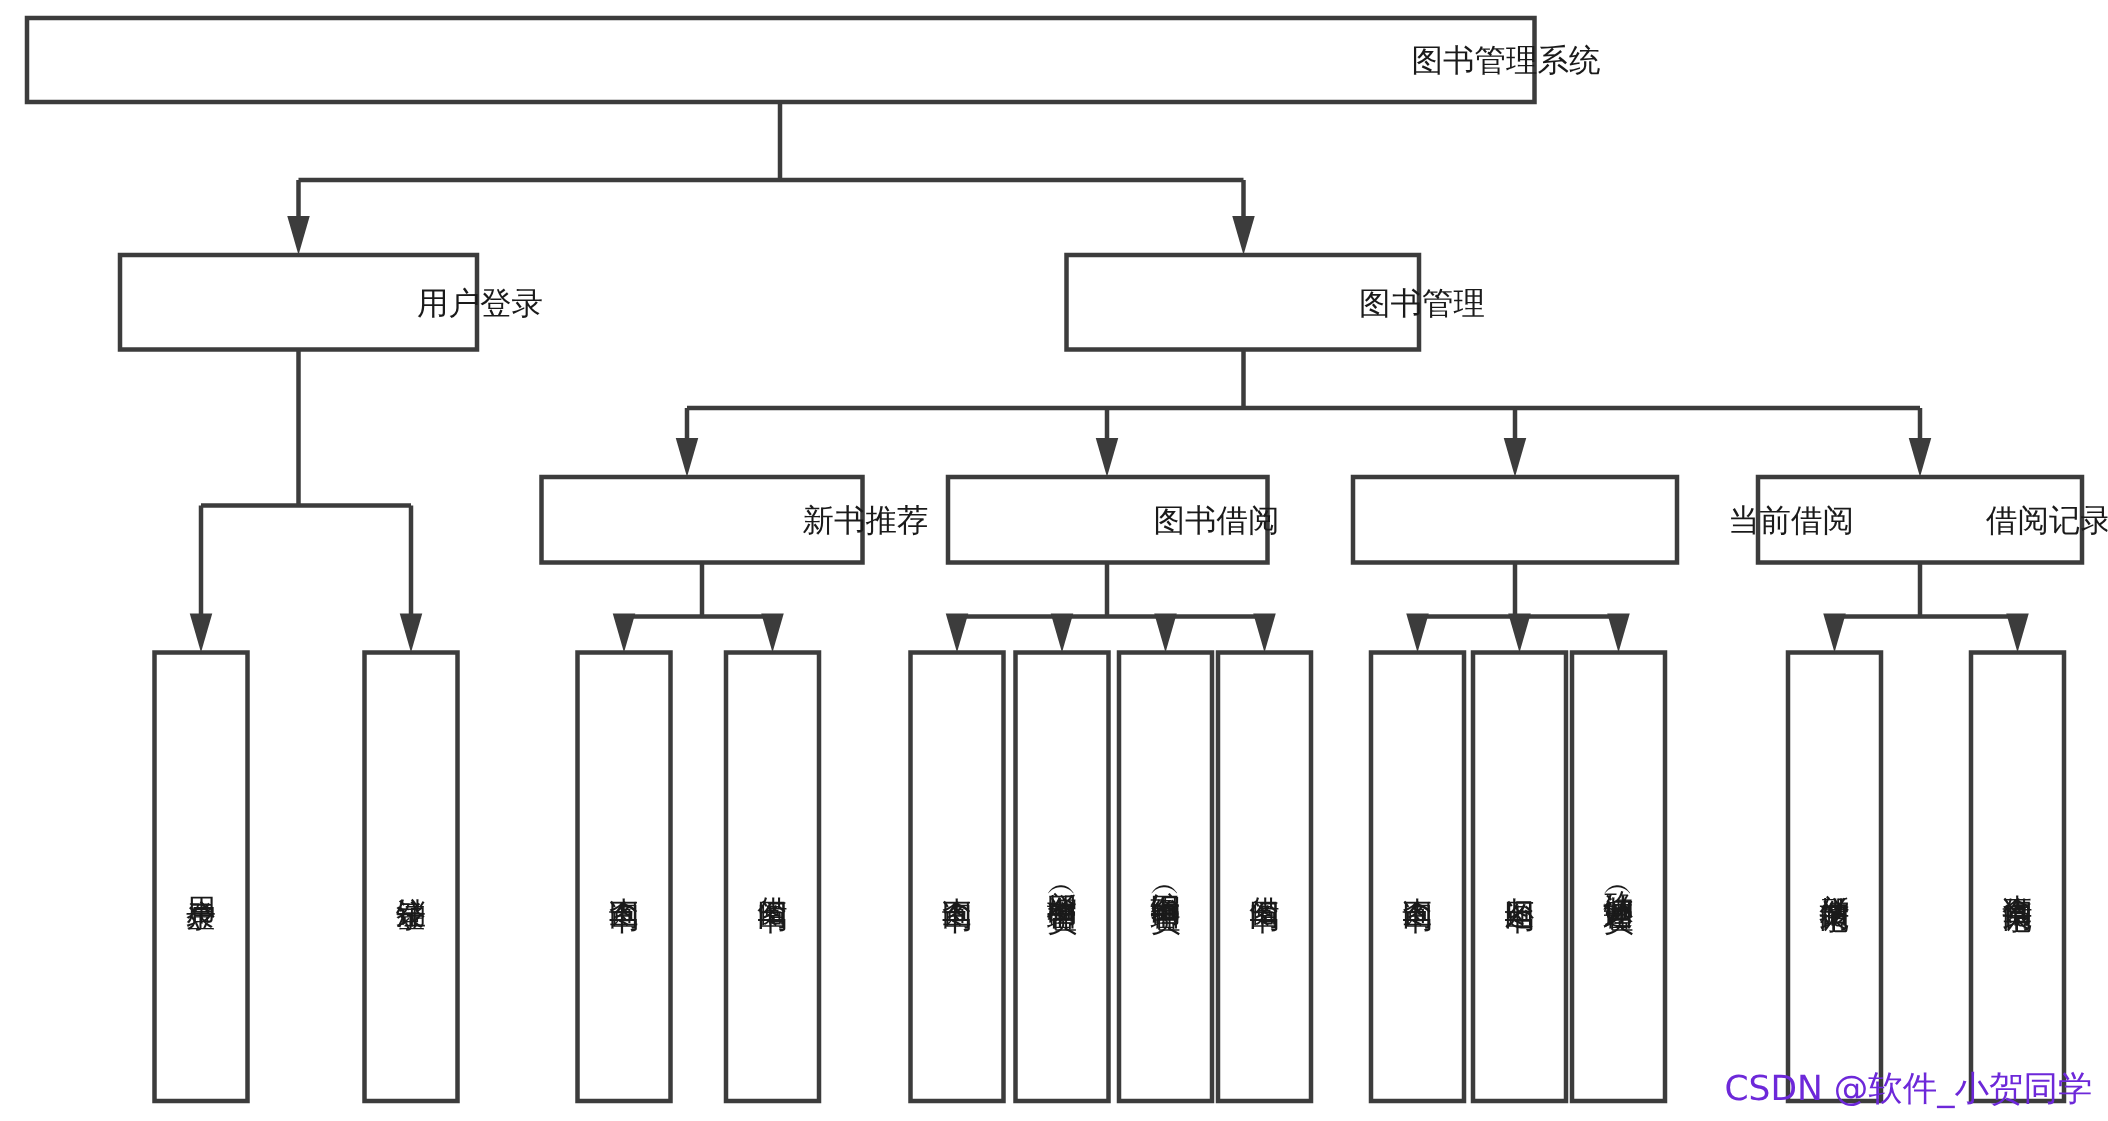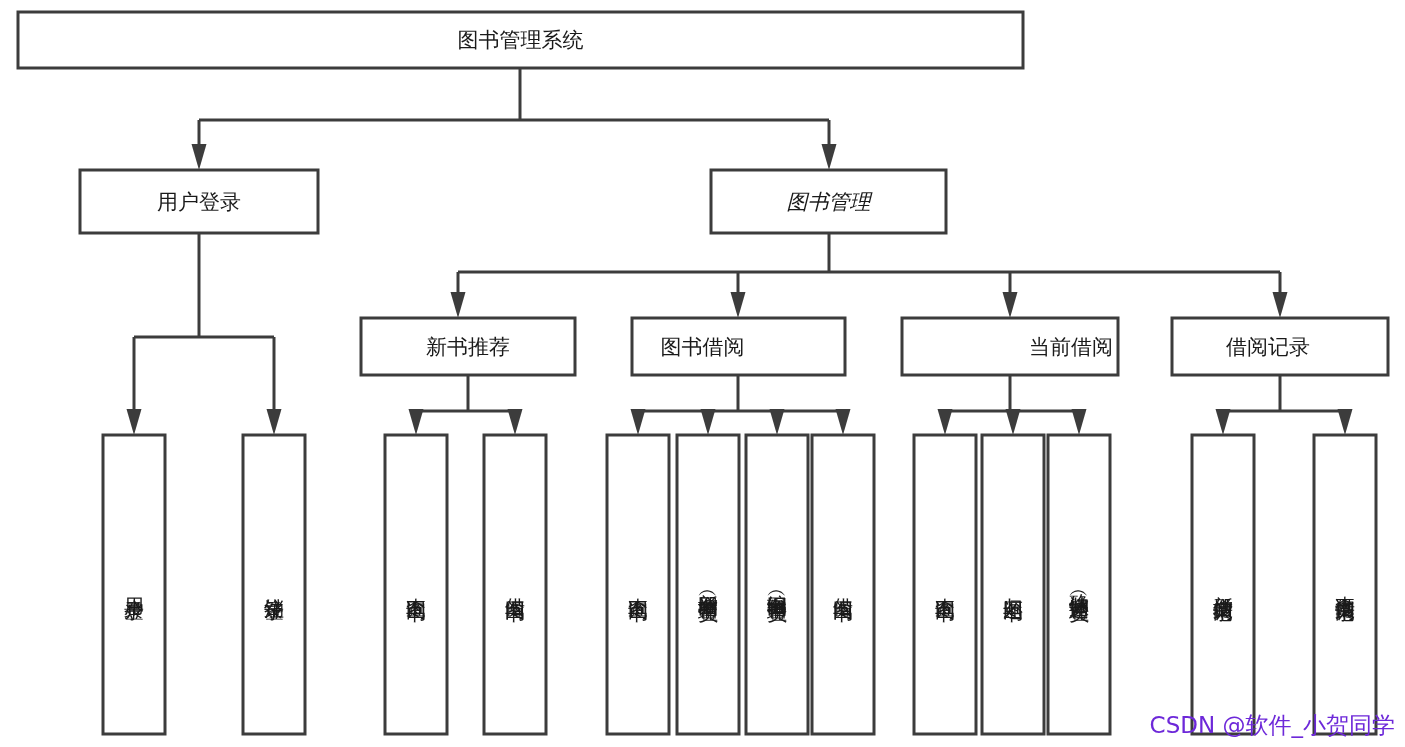--- a/index.html
+++ b/index.html
@@ -61,22 +61,23 @@
     font-size: 20px;
     line-height: 1.05;
     color: #1a1a1a;
     letter-spacing: 1.5px;
     white-space: nowrap;
   }
   .horizontal-label-wrap {
     position: absolute;
     display: flex;
     align-items: center;
-    justify-content: center;
+    justify-content: flex-end;
     pointer-events: none;
+    margin-left: 44px;
   }
   .horizontal-label-wrap span {
     font-family: "DejaVu Sans", "Liberation Sans", sans-serif;
     font-size: 21px;
     color: #1a1a1a;
     white-space: nowrap;
   }
   #watermark {
     position: absolute;
     right: 10px;
@@ -175,21 +176,21 @@
       </g>
   </svg>
 
   <div id="label-layer">
       <div class="horizontal-label-wrap" style="left: 18px; top: 12px; width: 1005px; height: 56px;">
         <span>图书管理系统</span>
       </div>
       <div class="horizontal-label-wrap" style="left: 80px; top: 170px; width: 238px; height: 63px;">
         <span>用户登录</span>
       </div>
-      <div class="horizontal-label-wrap" style="left: 711px; top: 170px; width: 235px; height: 63px; font-style: italic;">
+      <div class="horizontal-label-wrap" style="left: 711px; top: 170px; width: 235px; height: 63px;">
         <span>图书管理</span>
       </div>
       <div class="horizontal-label-wrap" style="left: 361px; top: 318px; width: 214px; height: 57px; border-radius: 15px;">
         <span>新书推荐</span>
       </div>
       <div class="horizontal-label-wrap" style="left: 596px; top: 318px; width: 213px; height: 57px;">
         <span>图书借阅</span>
       </div>
       <div class="horizontal-label-wrap" style="left: 902px; top: 318px; width: 242px; height: 57px; padding-left: 48px;">
         <span>当前借阅</span>

